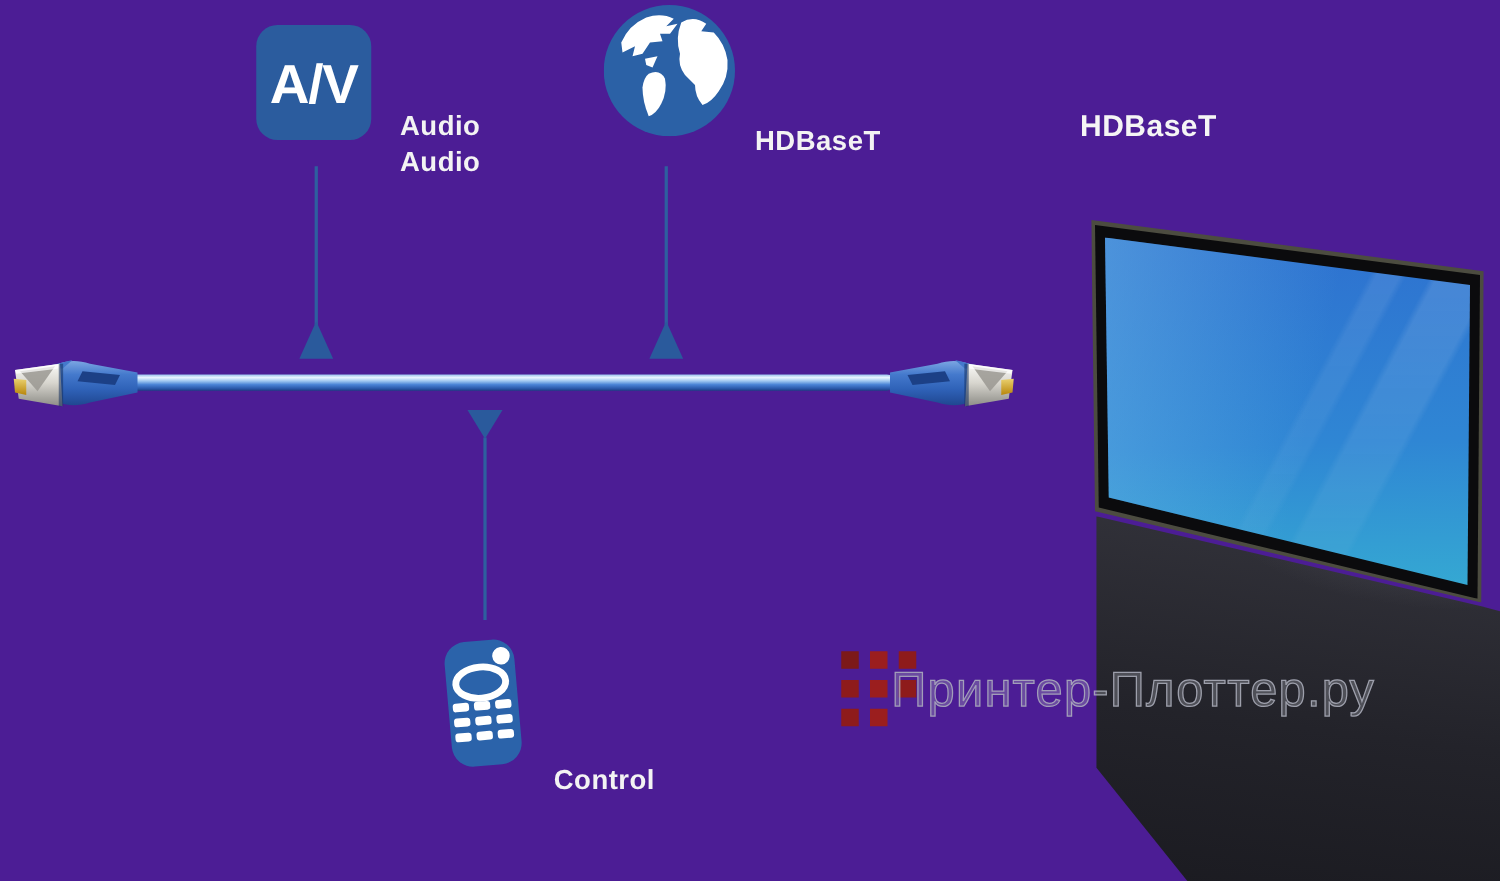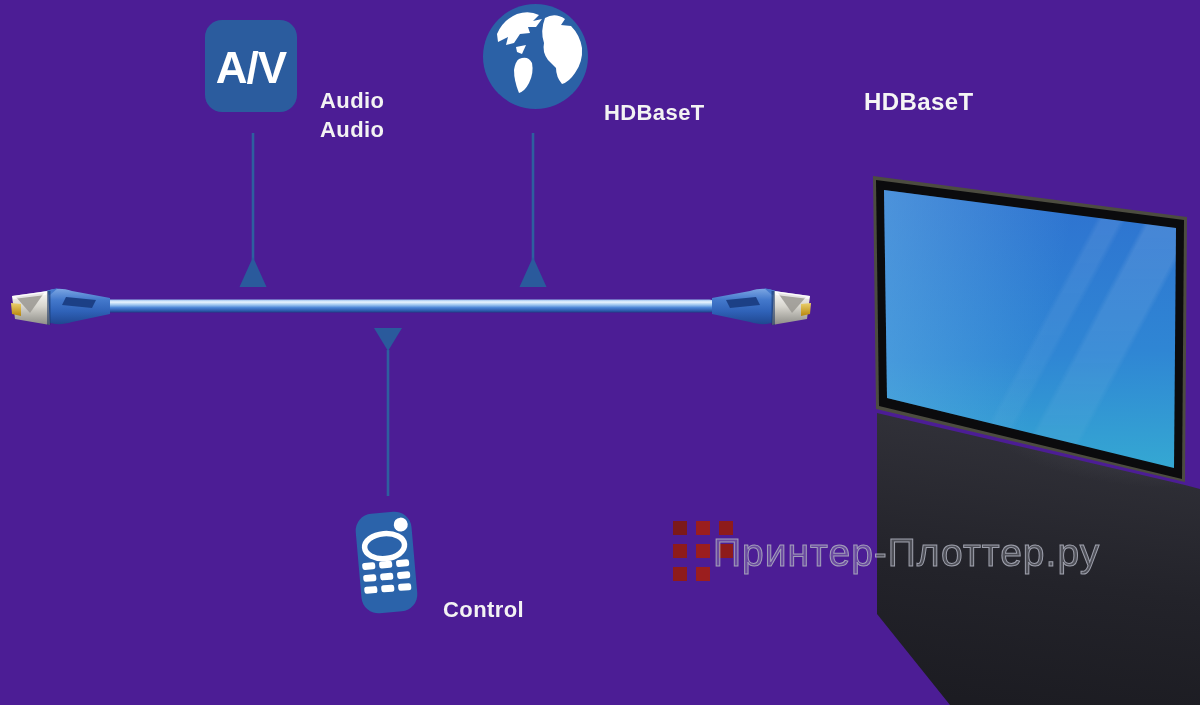--- a/index.html
+++ b/index.html
@@ -188,21 +188,21 @@
         <rect x="39" y="50" width="13" height="7" rx="2.5"></rect>
         <rect x="5" y="62" width="13" height="7" rx="2.5"></rect>
         <rect x="22" y="62" width="13" height="7" rx="2.5"></rect>
         <rect x="39" y="62" width="13" height="7" rx="2.5"></rect>
         <rect x="5" y="74" width="13" height="7" rx="2.5"></rect>
         <rect x="22" y="74" width="13" height="7" rx="2.5"></rect>
         <rect x="39" y="74" width="13" height="7" rx="2.5"></rect>
       </g>
     </svg>
   </div>
-  <div class="lbl" style="left:443px;top:551px;">Control</div>
+  <div class="lbl" style="left:443px;top:565px;">Control</div>
 
   <div class="display-title">
     <div>HDBaseT</div>
   </div>
 
   <div class="tv-wrap">
     <div class="tv-reflection"></div>
     <div class="tv-outline"></div>
     <div class="tv-bezel"></div>
     <div class="tv-screen"></div>

